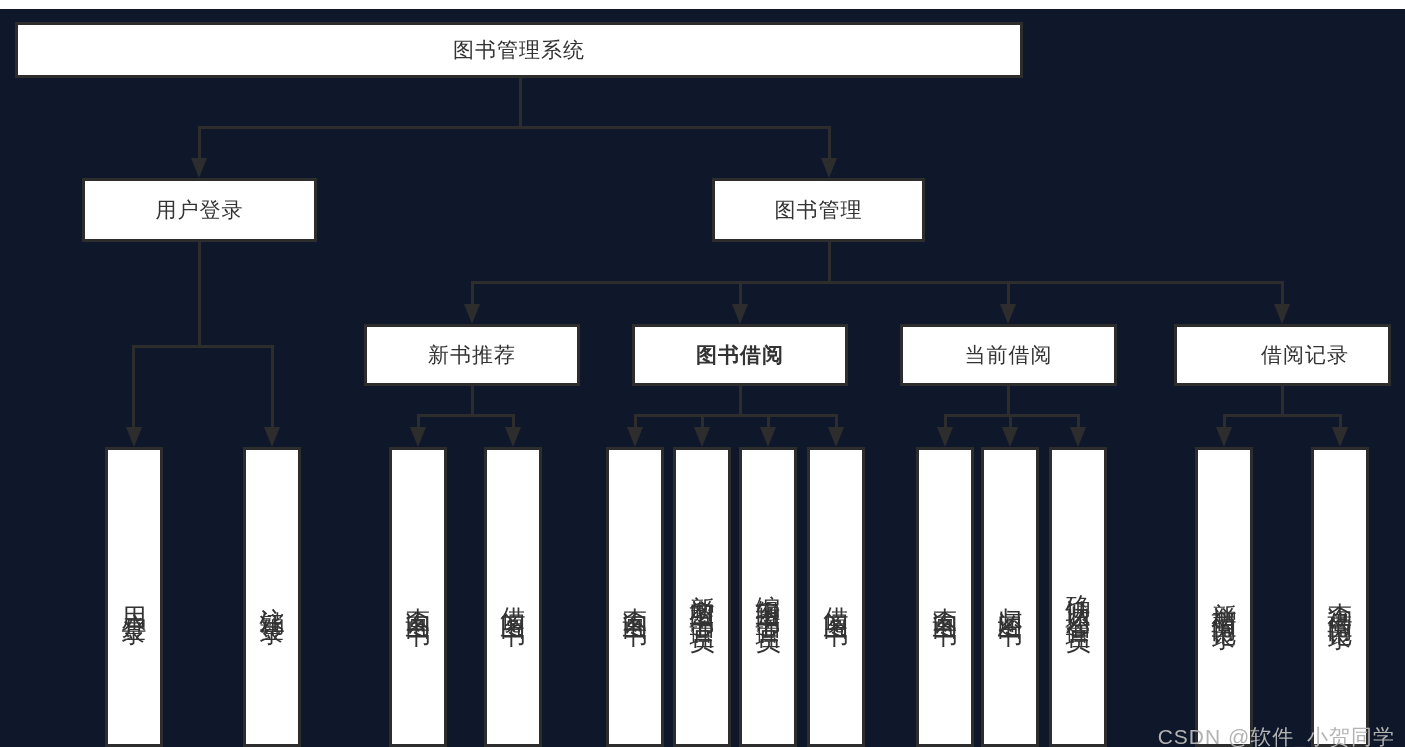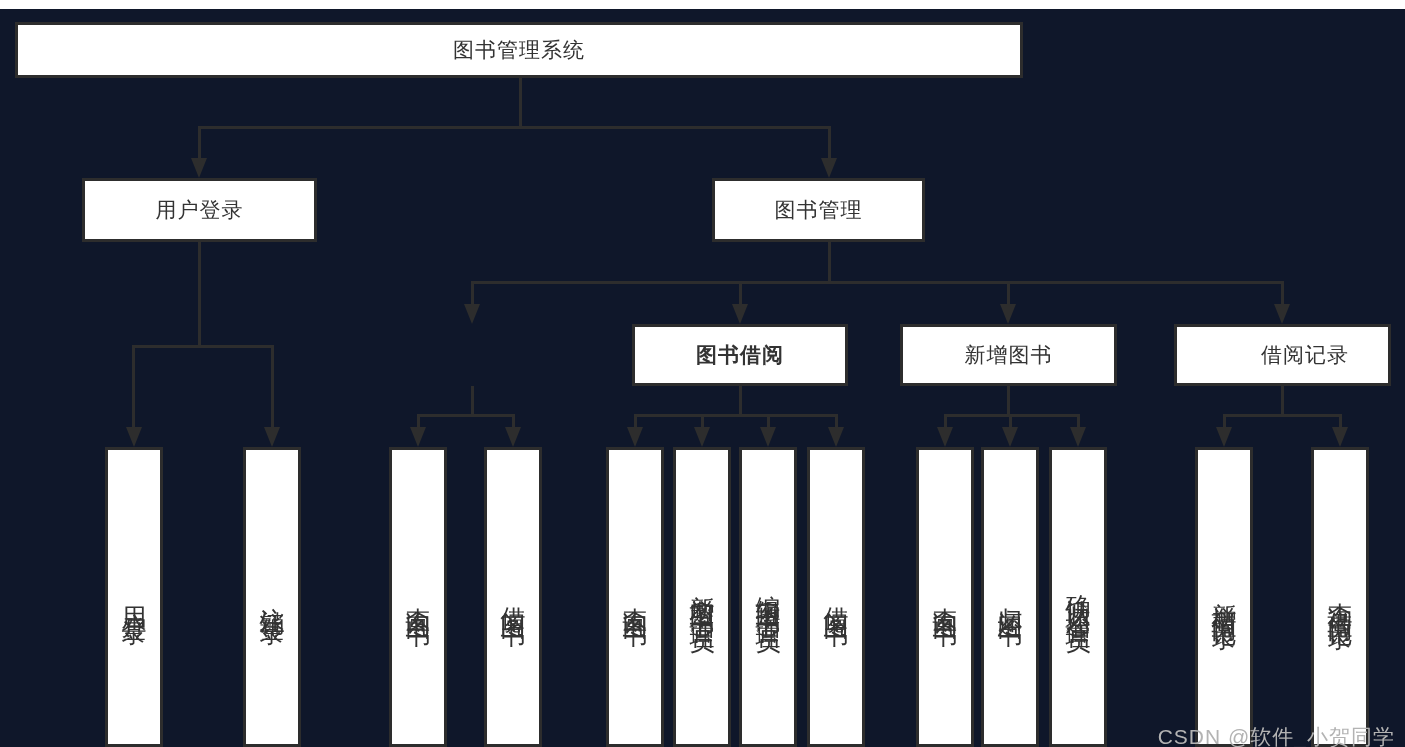--- a/index.html
+++ b/index.html
@@ -96,22 +96,23 @@
   <div class="vline" style="left:1223px; top:405px; height:15px;"></div>
   <div class="vline" style="left:1339px; top:405px; height:15px;"></div>
   <div class="arrow" style="left:1216px; top:418px;"></div>
   <div class="arrow" style="left:1332px; top:418px;"></div>
 
   <div class="box" style="left:15px;  top:13px;  width:1008px; height:56px;">图书管理系统</div>
 
   <div class="box" style="left:82px;  top:169px; width:235px; height:64px;">用户登录</div>
   <div class="box" style="left:712px; top:169px; width:213px; height:64px;">图书管理</div>
 
+  <div class="box" style="left:364px;  top:315px; width:216px; height:62px;">新书推荐</div>
   <div class="box" style="left:632px;  top:315px; width:216px; height:62px;font-weight:bold;">图书借阅</div>
-  <div class="box" style="left:900px;  top:315px; width:217px; height:62px;">新增图书</div>
+  <div class="box" style="left:900px;  top:315px; width:217px; height:62px;">当前借阅</div>
   <div class="box" style="left:1174px; top:315px; width:217px; height:62px;padding-left:45px;">借阅记录</div>
 
   <div class="box vbox" style="left:105px;  top:438px; width:58px; height:300px;">用户登录</div>
   <div class="box vbox" style="left:243px;  top:438px; width:58px; height:300px;">注销登录</div>
   <div class="box vbox" style="left:389px;  top:438px; width:58px; height:300px;">查询图书</div>
   <div class="box vbox" style="left:484px;  top:438px; width:58px; height:300px;">借阅图书</div>
   <div class="box vbox" style="left:606px;  top:438px; width:58px; height:300px;">查询图书</div>
   <div class="box vbox" style="left:673px;  top:438px; width:58px; height:300px;">新增图书（管理员）</div>
   <div class="box vbox" style="left:739px;  top:438px; width:58px; height:300px;">编辑图书（管理员）</div>
   <div class="box vbox" style="left:807px;  top:438px; width:58px; height:300px;">借阅图书</div>

